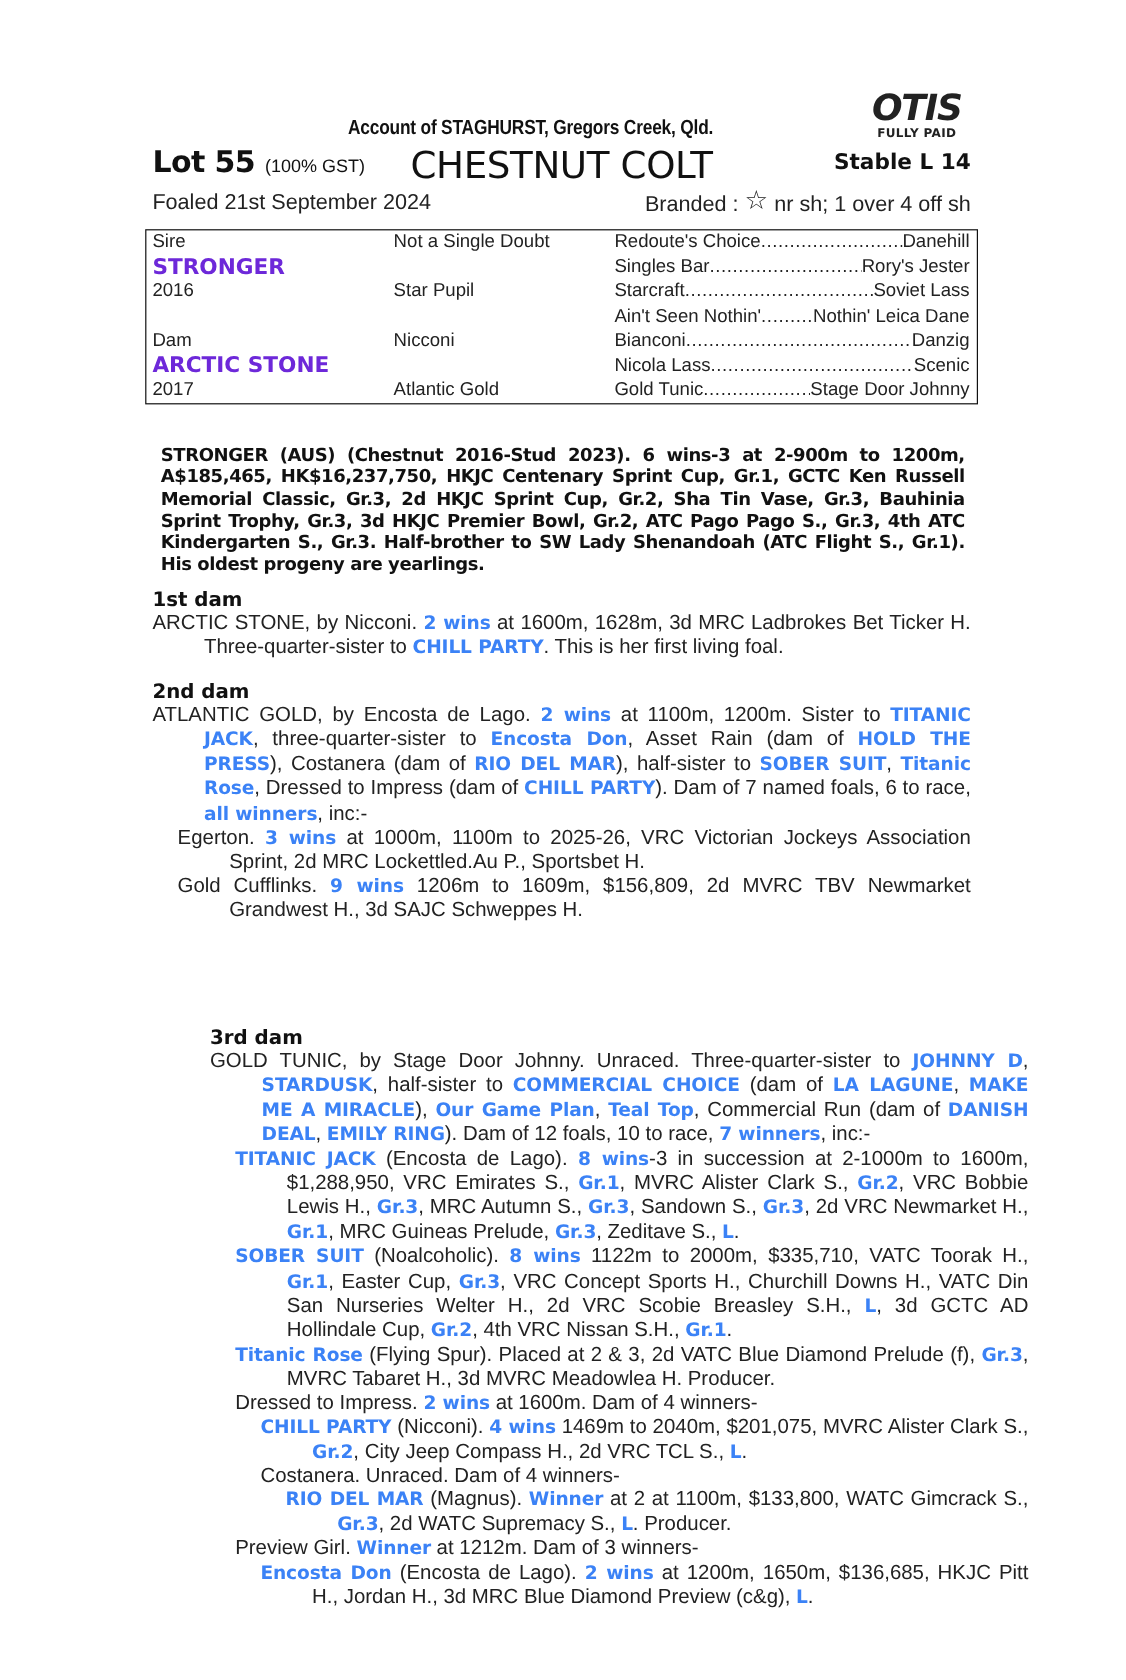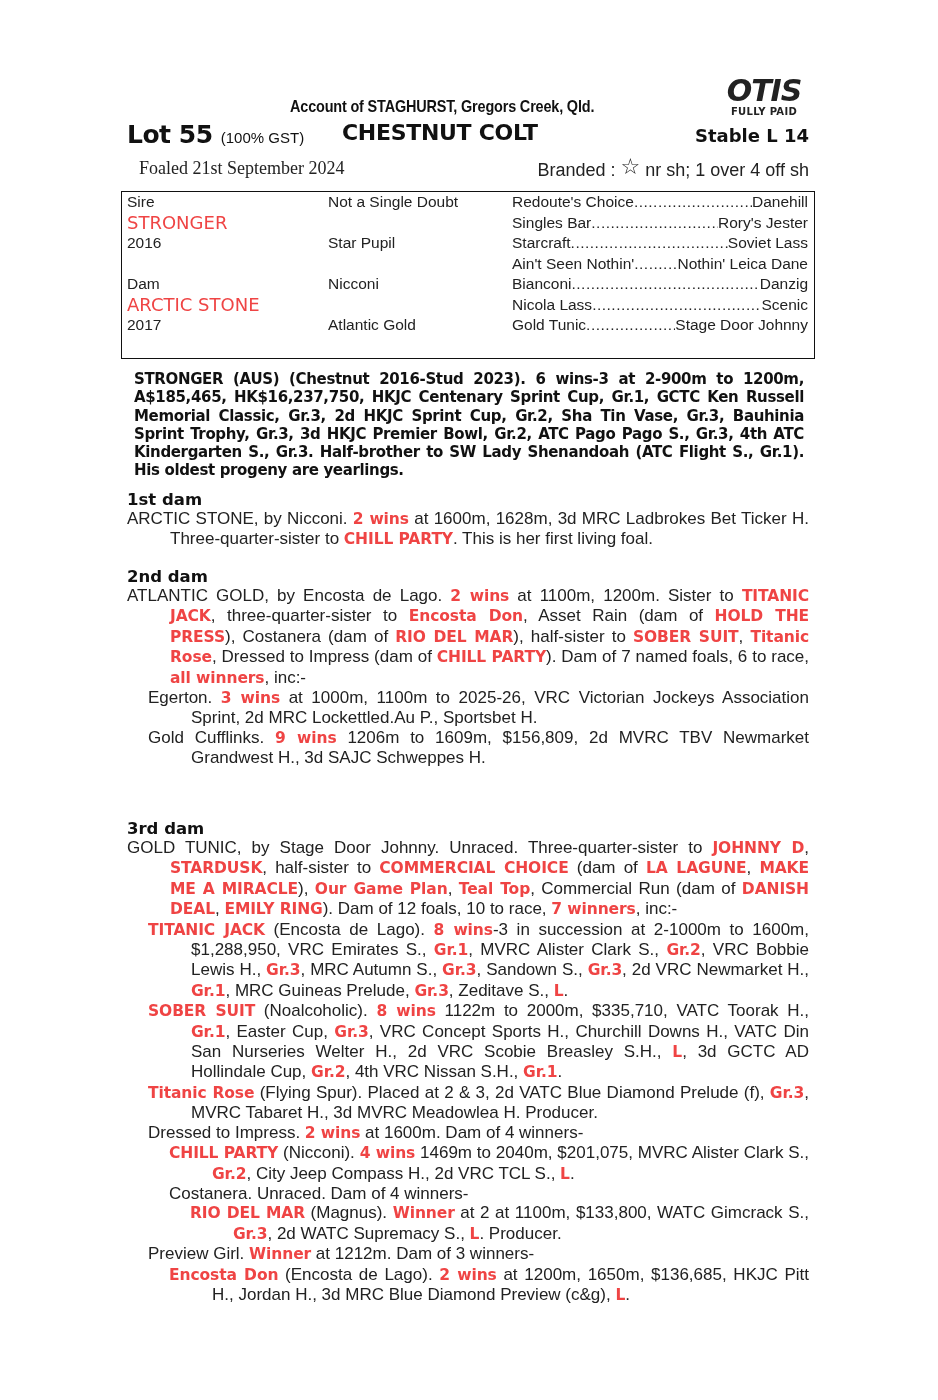--- a/index.html
+++ b/index.html
@@ -6,53 +6,53 @@
   body { width: 938px; height: 1400px; position: relative; color: #111; font-family: "Liberation Sans", sans-serif; overflow: hidden; }
 
   
   .logo { position: absolute; left: 722px; top: 76px; width: 84px; text-align: center; }
   .logo .otis { font-family: "DejaVu Sans", sans-serif; font-weight: bold; font-style: italic; font-size: 30px; letter-spacing: -1px; line-height: 30px; color: #222; }
   .logo .paid { font-family: "DejaVu Sans", sans-serif; font-weight: bold; font-size: 10px; color: #222; letter-spacing: 0.3px; line-height: 12px; }
   .account { position: absolute; left: 290px; top: 97px; font-family: "Liberation Sans", sans-serif; font-weight: bold; font-size: 17px; transform: scaleX(0.85); transform-origin: left top; white-space: nowrap; letter-spacing: -0.2px; }
   .lotline { position: absolute; left: 127px; top: 118px; width: 682px; height: 34px; }
   .lot { position: absolute; left: 0; top: 2px; font-family: "DejaVu Sans", sans-serif; font-weight: bold; font-size: 25px; letter-spacing: -0.5px; white-space: nowrap; }
   .gst { font-family: "Liberation Sans", sans-serif; font-weight: normal; font-size: 15px; letter-spacing: 0; }
-  .title { position: absolute; left: 215px; top: 2px; font-family: "DejaVu Sans", sans-serif; font-weight: bold; font-size: 22px; white-space: nowrap; letter-spacing: -0.3px; }
+  .title { position: absolute; left: 215px; top: 2px; font-family: "DejaVu Sans", sans-serif; font-weight: normal; font-size: 31px; white-space: nowrap; letter-spacing: -0.3px; }
   .stable { position: absolute; right: 0; top: 7px; font-family: "DejaVu Sans", sans-serif; font-weight: bold; font-size: 18px; white-space: nowrap; }
   .foaledline { position: absolute; left: 127px; top: 156px; width: 682px; font-size: 18px; color: #222; }
-  .foaled { position: absolute; left: 12px; top: 2px; white-space: nowrap; font-family: Liberation Serif, serif; }
+  .foaled { position: absolute; left: 0; top: 2px; white-space: nowrap; }
   .brand { position: absolute; right: 0; top: 2px; white-space: nowrap; }
   .star { display: inline-block; font-size: 22px; line-height: 18px; vertical-align: 2px; }
 
   
-  .ped { position: absolute; left: 121px; top: 191px; width: 694px; height: 168px; border: 1.5px solid #111; box-sizing: border-box; }
+  .ped { position: absolute; left: 121px; top: 191px; width: 694px; height: 146px; border: 1.5px solid #111; box-sizing: border-box; }
   .ped .c1, .ped .c2, .ped .c3 { position: absolute; top: 0; }
   .ped .c1 { left: 5px; width: 190px; }
   .ped .c2 { left: 206px; width: 180px; }
   .ped .c3 { left: 390px; width: 296px; }
   .ped .row { height: 20.5px; line-height: 20.5px; font-size: 15.5px; white-space: nowrap; color: #222; }
-  .ped .big { font-family: "DejaVu Sans", sans-serif; font-weight: normal; font-size: 18px; color: #ef4444; }
+  .ped .big { font-family: "DejaVu Sans", sans-serif; font-weight: bold; font-size: 18px; color: #6d28d9; }
   .ped .c3 .row { display: flex; align-items: flex-start; }
   .ped .c3 .l { flex: 0 0 auto; }
   .ped .c3 .dots { flex: 1 1 auto; overflow: hidden; white-space: nowrap; }
   .ped .c3 .dots::after { content: "................................................................................................................"; letter-spacing: 0.5px; }
   .ped .c3 .r { flex: 0 0 auto; }
 
   
   .blurb { position: absolute; left: 134px; top: 370px; width: 670px; font-family: "DejaVu Sans", sans-serif; font-weight: bold; font-size: 15px; line-height: 18.3px; text-align: justify; letter-spacing: -0.35px; color: #111; }
 
   
   .sec { position: absolute; left: 127px; width: 682px; font-size: 17px; line-height: 19.4px; color: #222; }
   .sec h3 { margin: 0; font-family: "DejaVu Sans", sans-serif; font-weight: bold; font-size: 16.5px; line-height: 19px; color: #111; }
   .p { text-align: justify; }
   .p.i0 { padding-left: 43px; text-indent: -43px; }
   .p.i1 { padding-left: 64px; text-indent: -43px; }
   .p.i2 { padding-left: 85px; text-indent: -43px; }
   .p.i3 { padding-left: 106px; text-indent: -43px; }
-  .b { font-family: "DejaVu Sans", sans-serif; font-weight: bold; font-size: 15.5px; color: #ef4444; letter-spacing: -0.1px; }
+  .b { font-family: "DejaVu Sans", sans-serif; font-weight: bold; font-size: 15.5px; color: #3b82f6; letter-spacing: -0.1px; }
   .p::after { content: ""; }
 </style>
 </head>
 <body>
 
 <div class="logo">
   <div class="otis">OTIS</div>
   <div class="paid">FULLY PAID</div>
 </div>
 <div class="account">Account of STAGHURST, Gregors Creek, Qld.</div>
@@ -133,21 +133,21 @@
   <div class="p i0"><span>ARCTIC STONE, by Nicconi. </span><span class="b">2 wins</span><span> at 1600m, 1628m, 3d MRC Ladbrokes Bet Ticker H. Three-quarter-sister to </span><span class="b">CHILL PARTY</span><span>. This is her first living foal.</span></div>
 </div>
 
 <div class="sec" style="top:567px;">
   <h3>2nd dam</h3>
   <div class="p i0"><span>ATLANTIC GOLD, by Encosta de Lago. </span><span class="b">2 wins</span><span> at 1100m, 1200m. Sister to </span><span class="b">TITANIC JACK</span><span>, three-quarter-sister to </span><span class="b">Encosta Don</span><span>, Asset Rain (dam of </span><span class="b">HOLD THE PRESS</span><span>), Costanera (dam of </span><span class="b">RIO DEL MAR</span><span>), half-sister to </span><span class="b">SOBER SUIT</span><span>, </span><span class="b">Titanic Rose</span><span>, Dressed to Impress (dam of </span><span class="b">CHILL PARTY</span><span>). Dam of 7 named foals, 6 to race, </span><span class="b">all winners</span><span>, inc:-</span></div>
   <div class="p i1"><span>Egerton. </span><span class="b">3 wins</span><span> at 1000m, 1100m to 2025-26, VRC Victorian Jockeys Association Sprint, 2d MRC Lockettled.Au P., Sportsbet H.</span></div>
   <div class="p i1"><span>Gold Cufflinks. </span><span class="b">9 wins</span><span> 1206m to 1609m, $156,809, 2d MVRC TBV Newmarket Grandwest H., 3d SAJC Schweppes H.</span></div>
 </div>
 
-<div class="sec" style="top:819px;">
+<div class="sec" style="top:855px;margin-left:48px;">
   <h3>3rd dam</h3>
   <div class="p i0"><span>GOLD TUNIC, by Stage Door Johnny. Unraced. Three-quarter-sister to </span><span class="b">JOHNNY D</span><span>, </span><span class="b">STARDUSK</span><span>, half-sister to </span><span class="b">COMMERCIAL CHOICE</span><span> (dam of </span><span class="b">LA LAGUNE</span><span>, </span><span class="b">MAKE ME A MIRACLE</span><span>), </span><span class="b">Our Game Plan</span><span>, </span><span class="b">Teal Top</span><span>, Commercial Run (dam of </span><span class="b">DANISH DEAL</span><span>, </span><span class="b">EMILY RING</span><span>). Dam of 12 foals, 10 to race, </span><span class="b">7 winners</span><span>, inc:-</span></div>
 
   <div class="p i1"><span class="b">TITANIC JACK</span><span> (Encosta de Lago). </span><span class="b">8 wins</span><span>-3 in succession at 2-1000m to 1600m, $1,288,950, VRC Emirates S., </span><span class="b">Gr.1</span><span>, MVRC Alister Clark S., </span><span class="b">Gr.2</span><span>, VRC Bobbie Lewis H., </span><span class="b">Gr.3</span><span>, MRC Autumn S., </span><span class="b">Gr.3</span><span>, Sandown S., </span><span class="b">Gr.3</span><span>, 2d VRC Newmarket H., </span><span class="b">Gr.1</span><span>, MRC Guineas Prelude, </span><span class="b">Gr.3</span><span>, Zeditave S., </span><span class="b">L</span><span>.</span></div>
 
   <div class="p i1"><span class="b">SOBER SUIT</span><span> (Noalcoholic). </span><span class="b">8 wins</span><span> 1122m to 2000m, $335,710, VATC Toorak H., </span><span class="b">Gr.1</span><span>, Easter Cup, </span><span class="b">Gr.3</span><span>, VRC Concept Sports H., Churchill Downs H., VATC Din San Nurseries Welter H., 2d VRC Scobie Breasley S.H., </span><span class="b">L</span><span>, 3d GCTC AD Hollindale Cup, </span><span class="b">Gr.2</span><span>, 4th VRC Nissan S.H., </span><span class="b">Gr.1</span><span>.</span></div>
 
   <div class="p i1"><span class="b">Titanic Rose</span><span> (Flying Spur). Placed at 2 &amp; 3, 2d VATC Blue Diamond Prelude (f), </span><span class="b">Gr.3</span><span>, MVRC Tabaret H., 3d MVRC Meadowlea H. Producer.</span></div>
 
   <div class="p i1"><span>Dressed to Impress. </span><span class="b">2 wins</span><span> at 1600m. Dam of 4 winners-</span></div>

